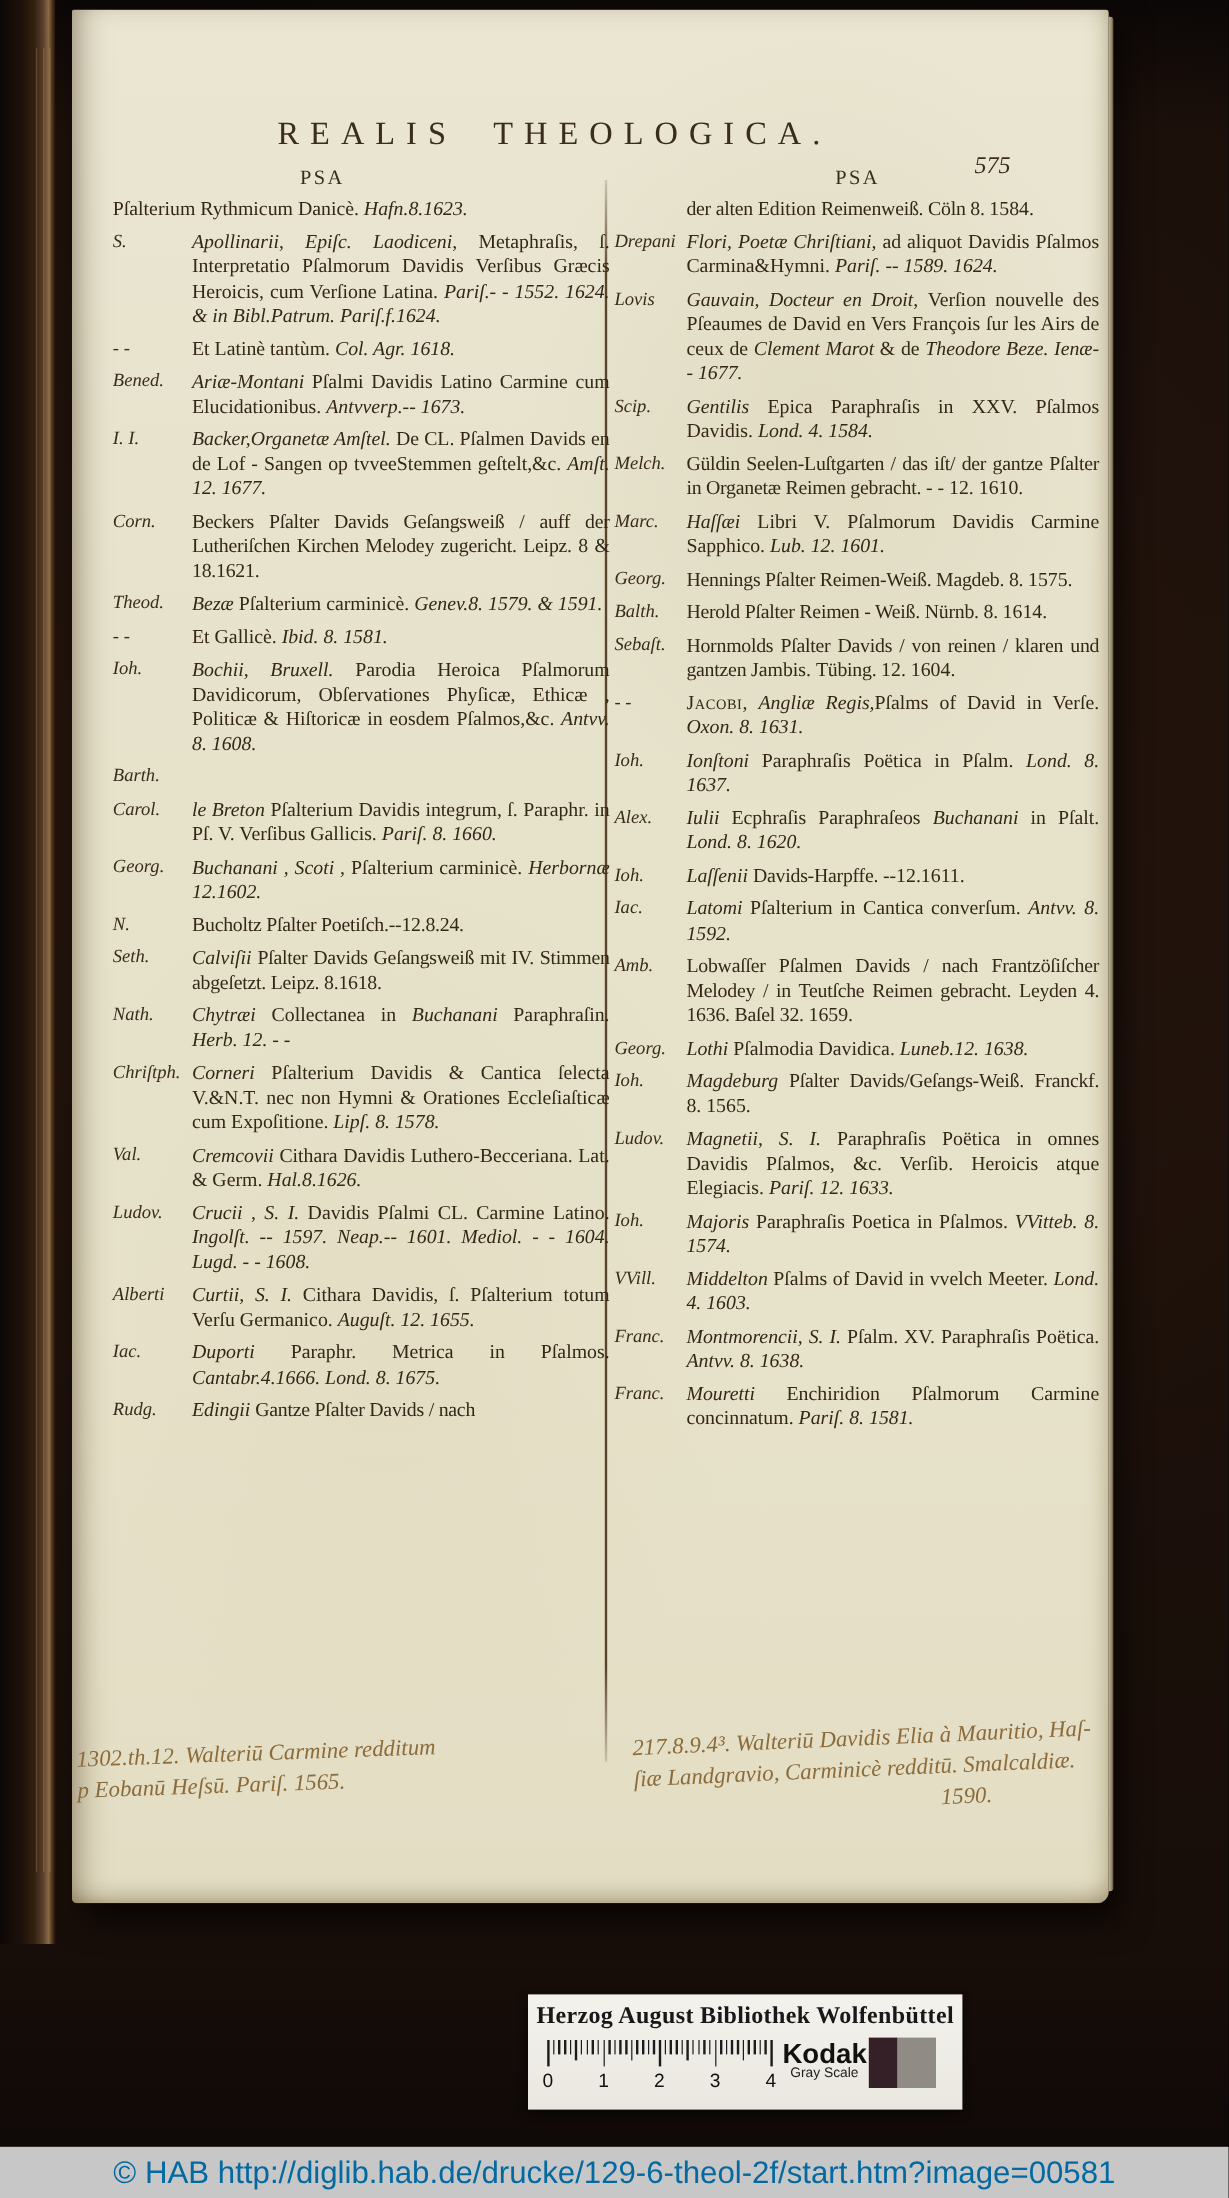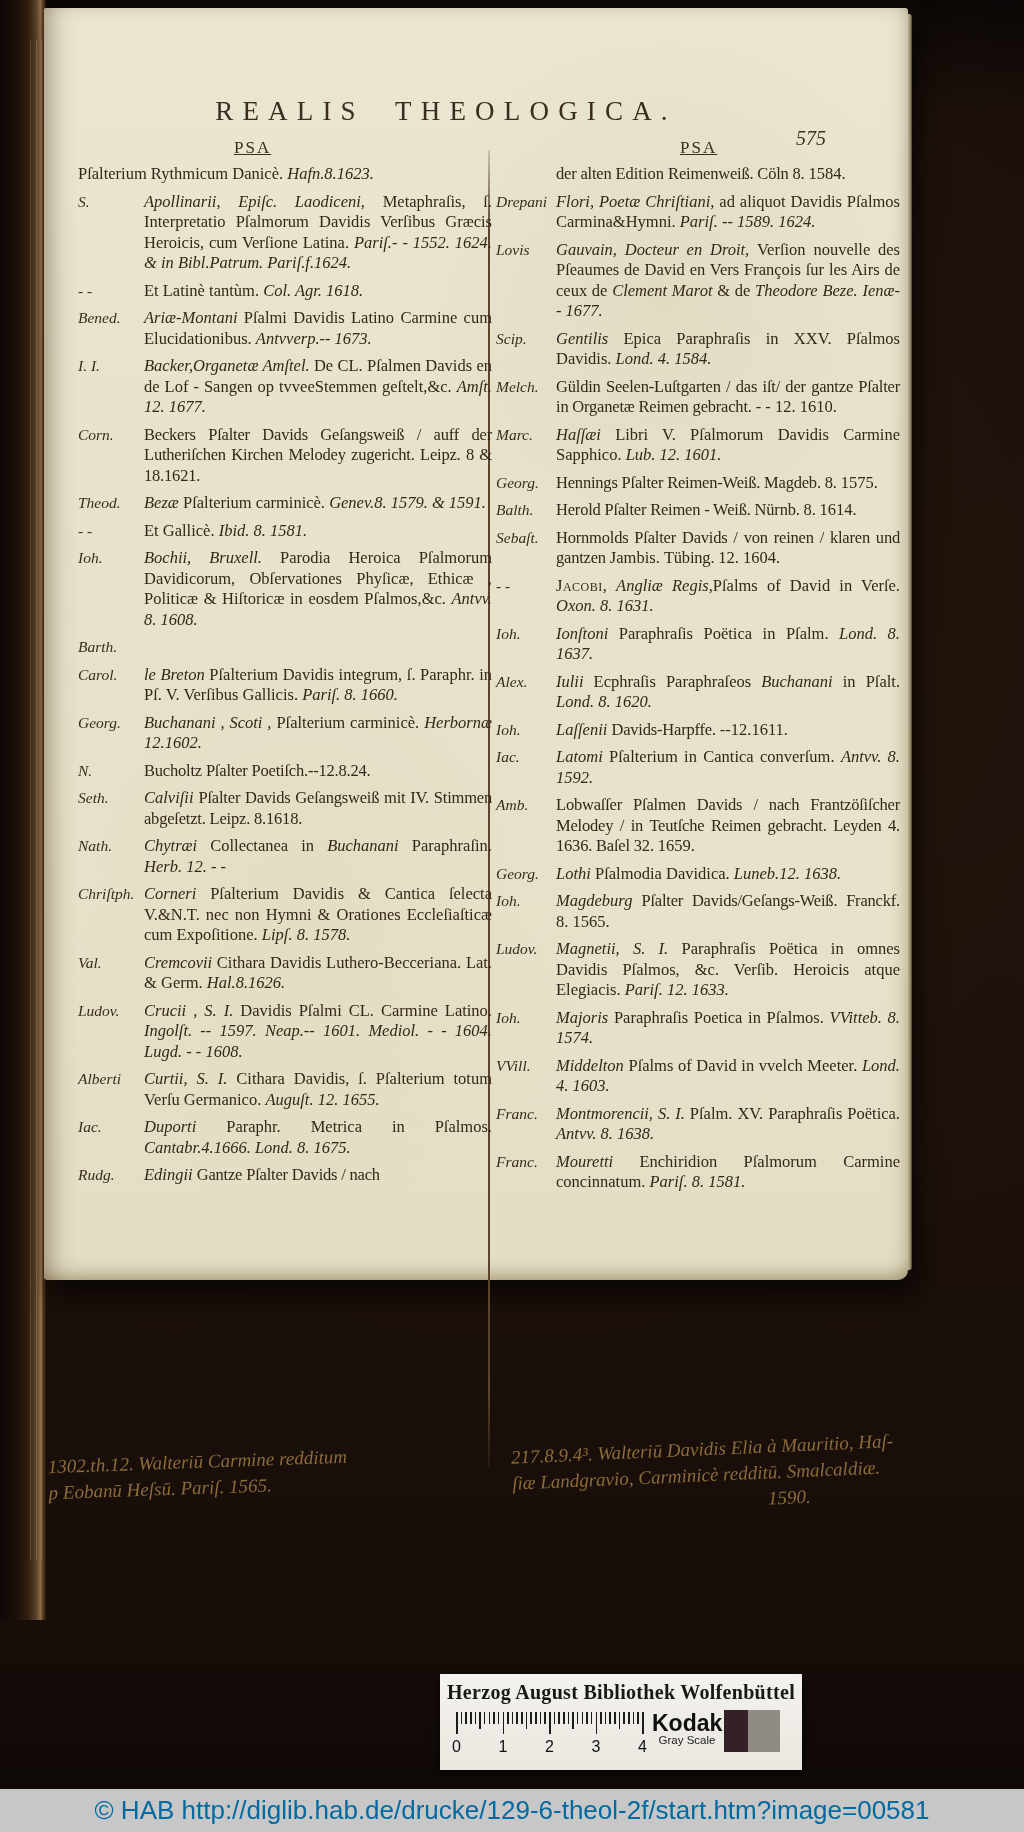--- a/index.html
+++ b/index.html
@@ -11,21 +11,21 @@
     font-family:"Liberation Serif","DejaVu Serif",serif;
   }
   
   #book-gutter{
     position:absolute;left:0;top:0;width:46px;height:1620px;
     background:linear-gradient(90deg,#0e0806 0%,#1c100a 38%,#33200f 62%,#59402a 78%,#8a6a47 88%,#54381f 94%,#241409 100%);
   }
   #book-gutter .edge-line{position:absolute;top:40px;bottom:60px;width:1px;background:rgba(210,180,130,.25);}
   
   #page{
-    position:absolute;left:44px;top:8px;width:864px;height:1272px;
+    position:absolute;left:60px;top:8px;width:864px;height:1578px;
     background:
       radial-gradient(40% 30% at 72% 22%, rgba(205,195,160,.25), rgba(0,0,0,0) 70%),
       radial-gradient(50% 35% at 30% 70%, rgba(210,200,165,.18), rgba(0,0,0,0) 70%),
       linear-gradient(180deg,#eae6d2 0%,#e6e2cb 35%,#e7e2ca 70%,#e2ddc3 100%);
     box-shadow:
       inset 16px 0 26px -12px rgba(70,45,20,.5),
       inset -8px -10px 20px -10px rgba(110,85,45,.55),
       10px 14px 26px rgba(0,0,0,.65);
     border-radius:2px 3px 10px 4px;
     color:#342718;
@@ -34,21 +34,21 @@
     content:"";position:absolute;right:-4px;top:6px;bottom:10px;width:4px;
     background:linear-gradient(90deg,#b9b194,#8d8263 70%,#3a2c18);
     border-radius:0 3px 3px 0;
   }
   .running-head{position:absolute;top:88px;left:0;width:100%;text-align:center;}
   .running-head .title{
     font-size:27px;letter-spacing:.34em;word-spacing:.55em;color:#3a2d1e;
     padding-right:60px;
   }
   .pagenum{position:absolute;top:6px;left:752px;font-size:20px;font-style:italic;color:#3d2e1c;margin-top:25px;}
-  .col-header{position:absolute;top:130px;font-size:17px;letter-spacing:2px;color:#3a2d1e;text-decoration:underline;}
+  .col-header{position:absolute;top:130px;font-size:17px;letter-spacing:2px;color:#3a2d1e;}
   #psa-left{left:190px;}
   #psa-right{left:636px;}
   #divider{position:absolute;left:444px;top:142px;height:1318px;width:2px;background:linear-gradient(180deg,rgba(90,69,44,.2),#5a452c 6%,#5a452c 94%,rgba(90,69,44,.2));}
   .col{position:absolute;top:156px;display:flex;flex-direction:column;gap:7px;}
   #left-col{left:34px;width:414px;}
   #right-col{left:452px;width:404px;}
   .entry{display:flex;}
   .entry-label{flex:0 0 66px;font-style:italic;font-size:15.5px;line-height:20.5px;color:#3a2c1c;}
   #right-col .entry-label{flex:0 0 60px;}
   .entry-text{flex:1;font-size:16.5px;line-height:20.5px;text-align:justify;color:#342718;}
@@ -58,21 +58,20 @@
   .s-sc{font-variant:small-caps;letter-spacing:.5px;}
   .annotation{position:absolute;font-style:italic;color:#8c6b3a;font-size:19px;line-height:26px;}
   #annot-left{left:4px;top:1438px;width:470px;transform:rotate(-2deg);}
   #annot-right{left:468px;top:1428px;width:400px;transform:rotate(-2.5deg);}
   #annot-right .ann-line.indent{padding-left:255px;}
   
   #footer-strip{
     position:absolute;left:440px;top:1662px;width:362px;height:96px;
     background:linear-gradient(180deg,#f4f2ec,#e9e7e0);
     box-shadow:0 3px 8px rgba(0,0,0,.6);
-    margin-top:12px;
   }
   .lib-title{margin-top:7px;text-align:center;font-weight:bold;font-size:20px;letter-spacing:.3px;color:#181818;}
   .ruler{position:absolute;left:16px;top:38px;width:190px;height:46px;}
   .ruler .tick{position:absolute;top:0;width:1.6px;background:#1c1c1c;}
   .ruler .num{position:absolute;top:26px;font-family:"Liberation Sans",sans-serif;font-size:16px;color:#111;}
   .kodak-block{position:absolute;left:212px;top:38px;width:70px;text-align:center;}
   .kodak-word{font-family:"Liberation Sans",sans-serif;font-weight:bold;font-size:23px;color:#101010;line-height:22px;}
   .grayscale-word{font-family:"Liberation Sans",sans-serif;font-size:11.5px;color:#222;}
   .patch{position:absolute;top:36px;height:42px;}
   .patch-dark{left:284px;width:24px;background:#342026;}

